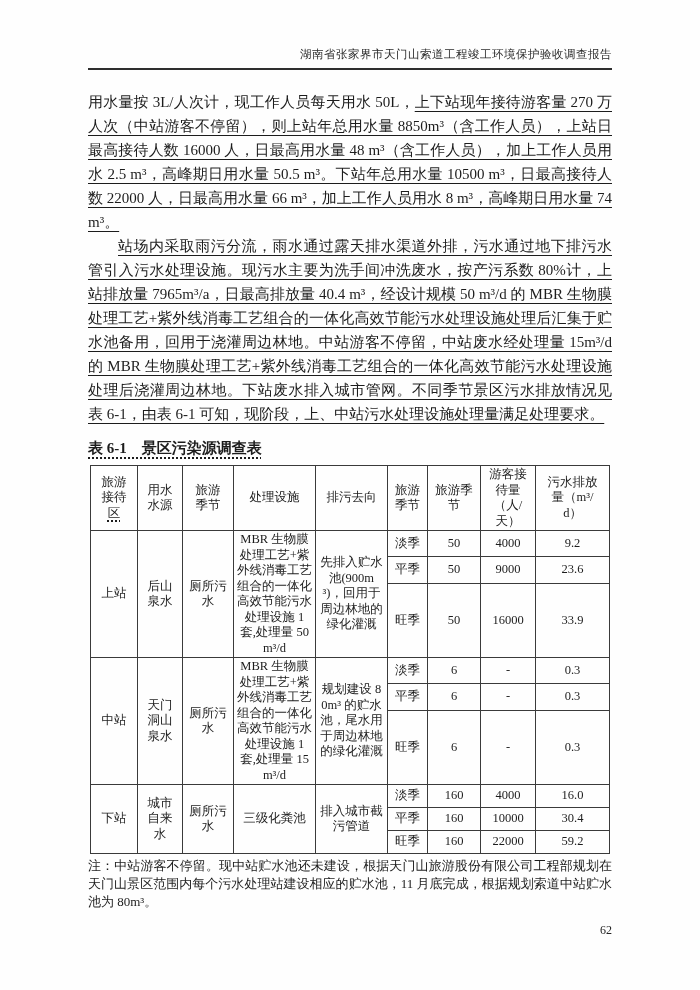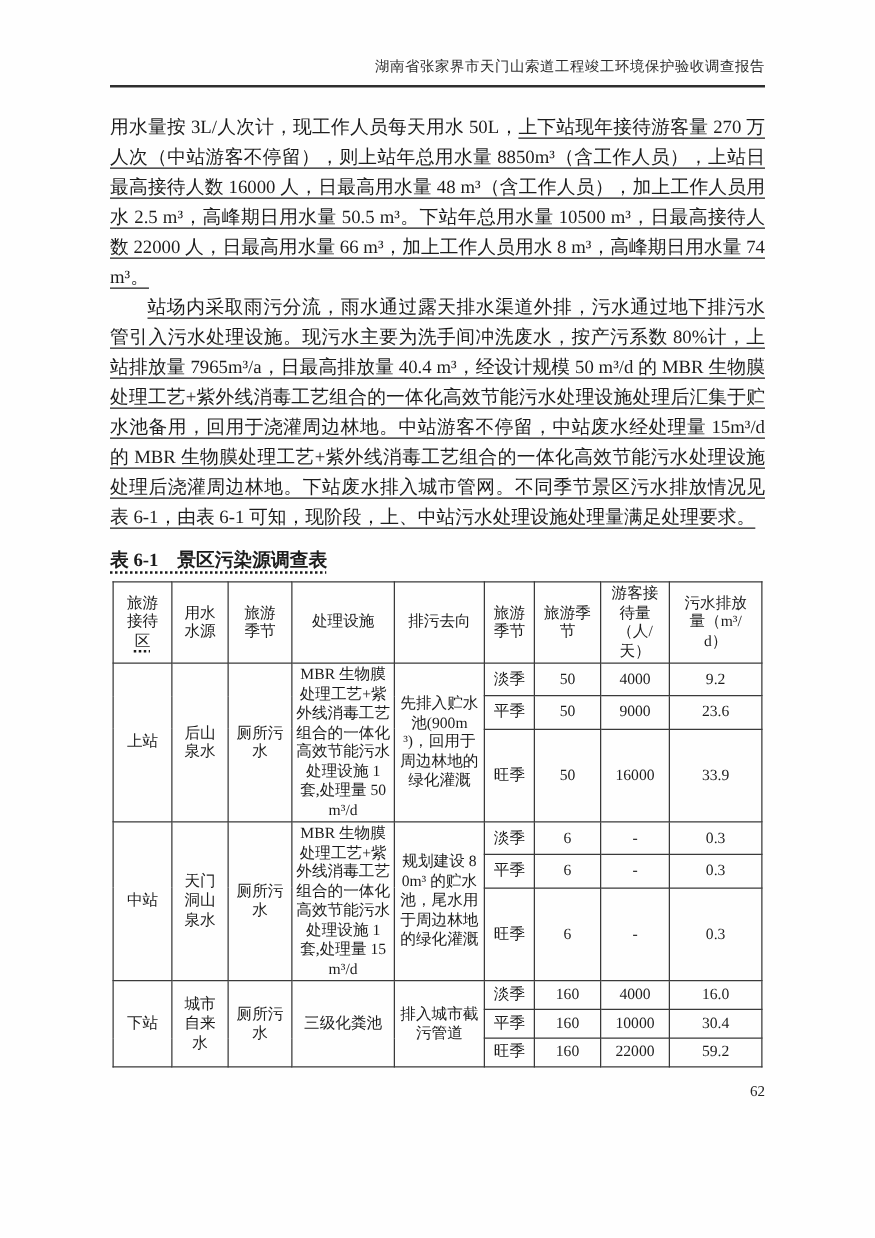--- a/index.html
+++ b/index.html
@@ -202,16 +202,17 @@
       </tr>
       <tr class="season-row-short">
         <td>旺季</td>
         <td>160</td>
         <td>22000</td>
         <td>59.2</td>
       </tr>
     </tbody>
   </table>
 
+  <div class="note">注：中站游客不停留。现中站贮水池还未建设，根据天门山旅游股份有限公司工程部规划在天门山景区范围内每个污水处理站建设相应的贮水池，11 月底完成，根据规划索道中站贮水池为 80m³。</div>
 
   <div class="page-number">62</div>
 
 </div>
 
 </body></html>

